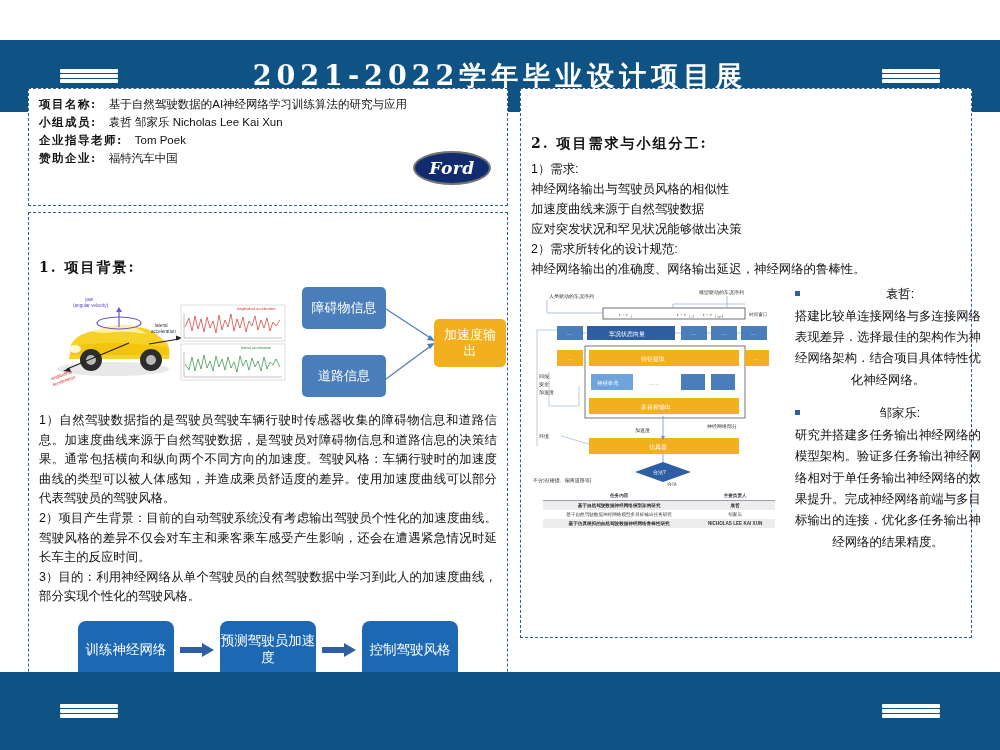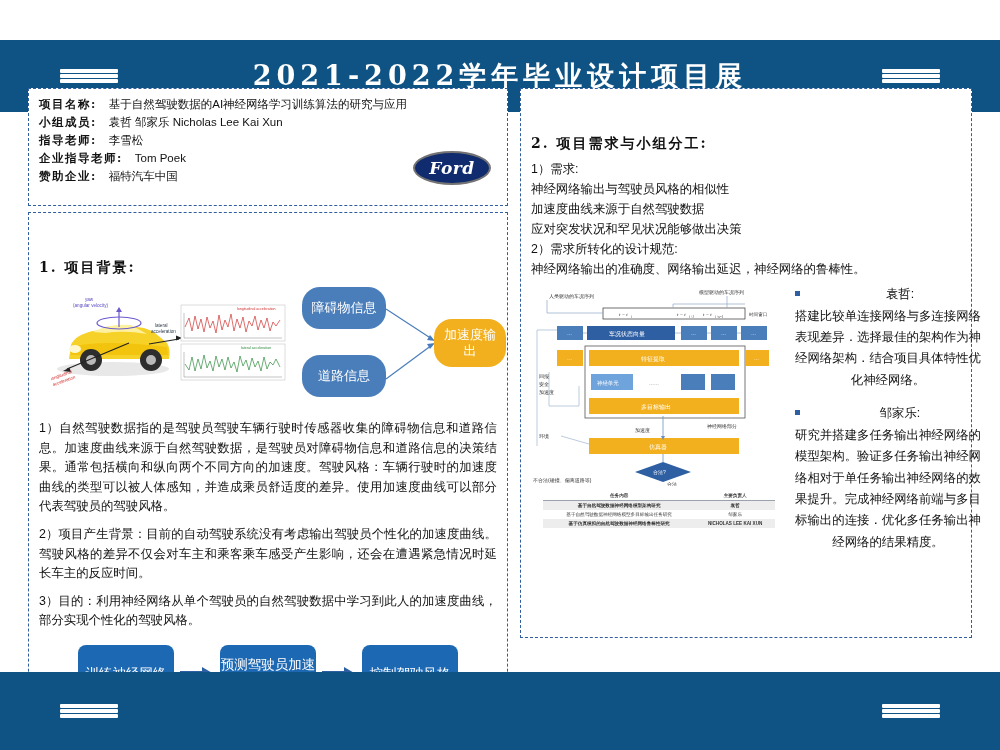--- a/index.html
+++ b/index.html
@@ -102,30 +102,30 @@
     font-family:"DejaVu Serif","Liberation Serif",serif;
     margin-top:38px;
   }
 
   
   .bg-figure{ position:relative; height:128px; margin-top:2px; }
   .car-fig{ position:absolute; left:12px; top:4px; width:235px; height:105px; }
   .flow-fig{ position:absolute; left:255px; top:0px; width:215px; height:120px; }
 
   .fbox{
-    position:absolute; border-radius:18px; color:#fff;
+    position:absolute; border-radius:5px; color:#fff;
     display:flex; align-items:center; justify-content:center; text-align:center;
     font-size:13px; line-height:1.25; padding:8px 4px;
   }
   .fbox.blue{ background:#4A7EBB; }
   .fbox.orange{ background:#F2B01E; }
 
   
   .para{
-    font-size:12.4px; line-height:1.58; text-align:justify; margin-top:8px;
+    font-size:12.4px; line-height:1.58; text-align:justify; margin-top:0;
   }
 
   
   .steps{
     display:flex; align-items:center; justify-content:center; gap:6px;
     margin-top:14px;
   }
   .step{
     width:96px; height:58px; border-radius:8px; background:#1C68B3; color:#fff;
     display:flex; align-items:center; justify-content:center; text-align:center;
@@ -196,24 +196,20 @@
 <div class="col" id="left-col">
 
   <div class="panel" id="info-panel">
     <div class="info-row">
       <span class="info-label">项目名称:</span>
       <span class="info-value">基于自然驾驶数据的AI神经网络学习训练算法的研究与应用</span>
     </div>
     <div class="info-row">
       <span class="info-label">小组成员:</span>
       <span class="info-value">袁哲 邹家乐 Nicholas Lee Kai Xun</span>
-    </div>
-    <div class="info-row">
-      <span class="info-label">指导老师:</span>
-      <span class="info-value">李雪松</span>
     </div>
     <div class="info-row">
       <span class="info-label">企业指导老师:</span>
       <span class="info-value">Tom Poek</span>
     </div>
     <div class="info-row">
       <span class="info-label">赞助企业:</span>
       <span class="info-value">福特汽车中国</span>
     </div>
     <div class="ford-logo">

